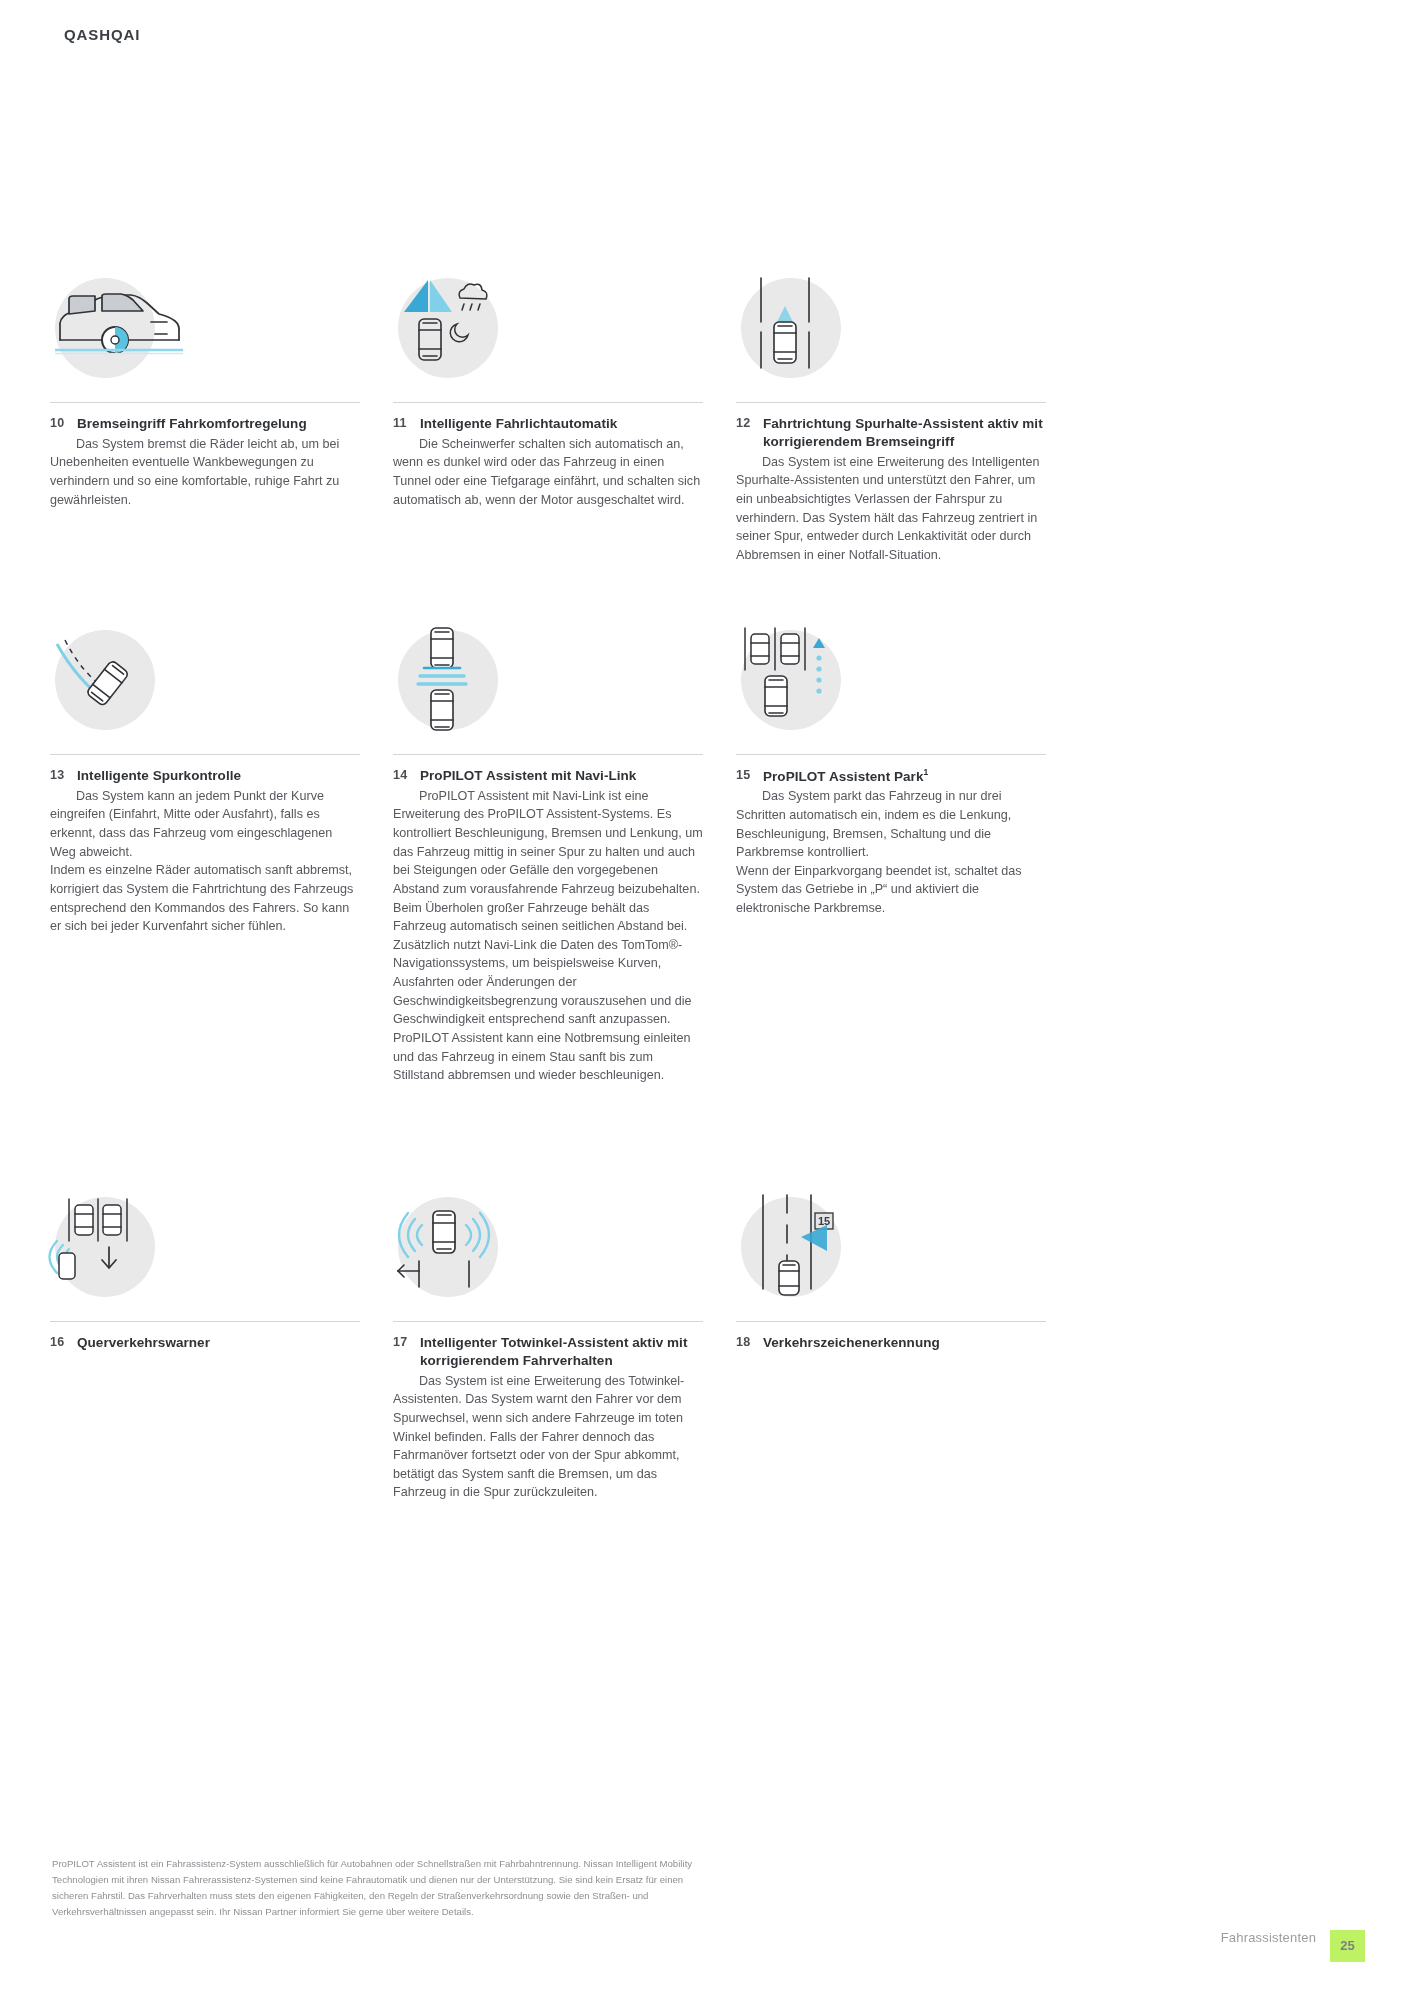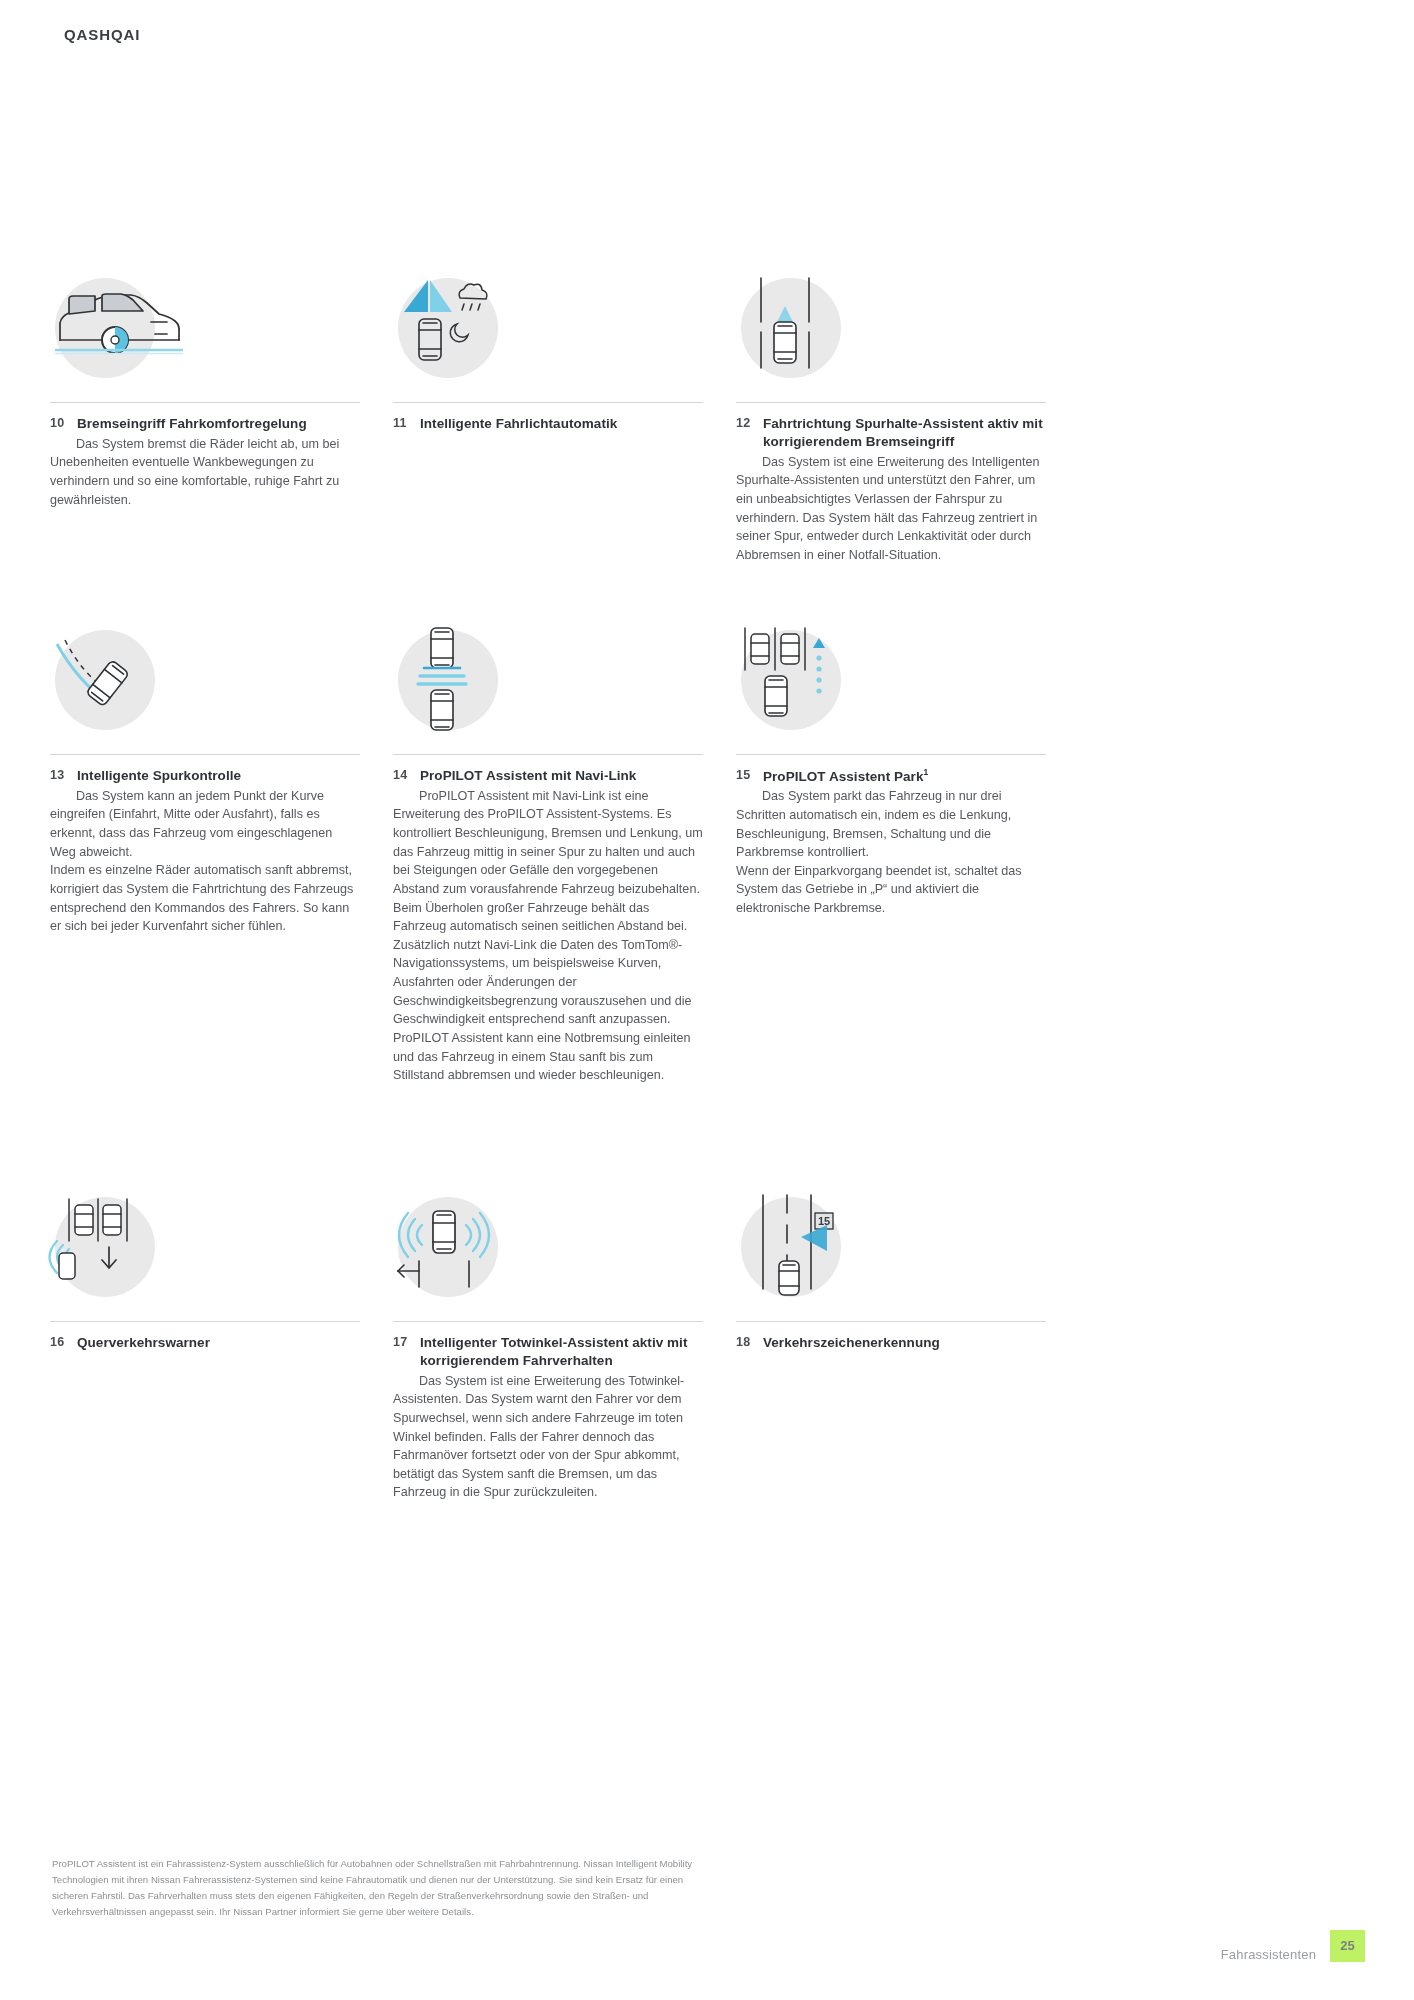--- a/index.html
+++ b/index.html
@@ -119,21 +119,21 @@
     white-space: pre-line;
     letter-spacing: 0.01px;
   }
 
   
   .page-footer {
     position: absolute;
     right: 49px;
     bottom: 38px;
     display: flex;
-    align-items: flex-end;
+    align-items: flex-start;
     gap: 14px;
   }
   .footer-section {
     font-size: 13px;
     color: #9a9da1;
     letter-spacing: 0.2px;
   }
   .footer-pagenum {
     font-size: 13px;
     font-weight: 700;
@@ -201,20 +201,21 @@
             <path d="M86 32 L84 38"></path>
           </g>
           <path d="M63 52 A9 9 0 1 0 74 63 A7.5 7.5 0 0 1 63 52 Z" fill="none" stroke="#2f3236" stroke-width="1.5"></path>
         </svg>
       </div>
       <div class="cell-divider"></div>
       <div class="cell-head">
         <span class="cell-num">11</span>
         <span class="cell-title">Intelligente Fahrlichtautomatik</span>
       </div>
+      <p class="cell-body">Die Scheinwerfer schalten sich automatisch an, wenn es dunkel wird oder das Fahrzeug in einen Tunnel oder eine Tiefgarage einfährt, und schalten sich automatisch ab, wenn der Motor ausgeschaltet wird.</p>
     </div>
 
     <div class="feature-cell">
       <div class="icon-circle">
         <svg width="110" height="110" viewBox="0 0 110 110" style="left:-4px; top:-8px;">
           <g fill="none" stroke="#2f3236" stroke-width="1.6" stroke-linecap="round">
             <path d="M24 8 L24 52"></path>
             <path d="M72 8 L72 52"></path>
           </g>
           <path d="M48 36 L36 60 L60 60 Z" fill="#7fd0e8" opacity="0.85"></path>

